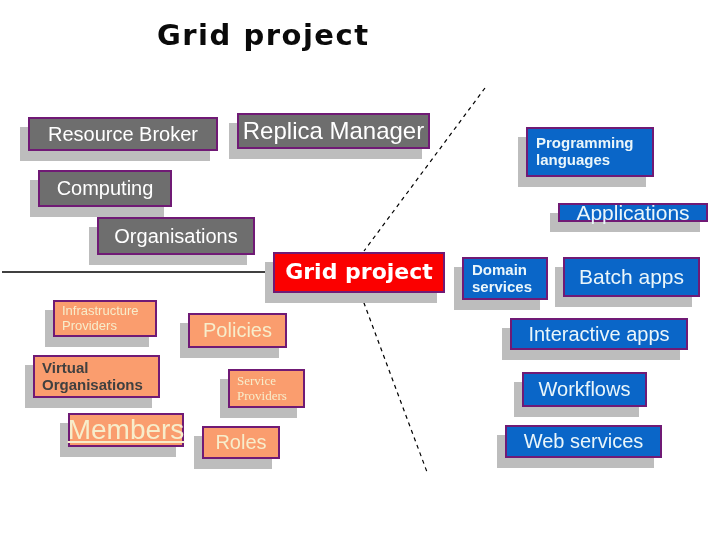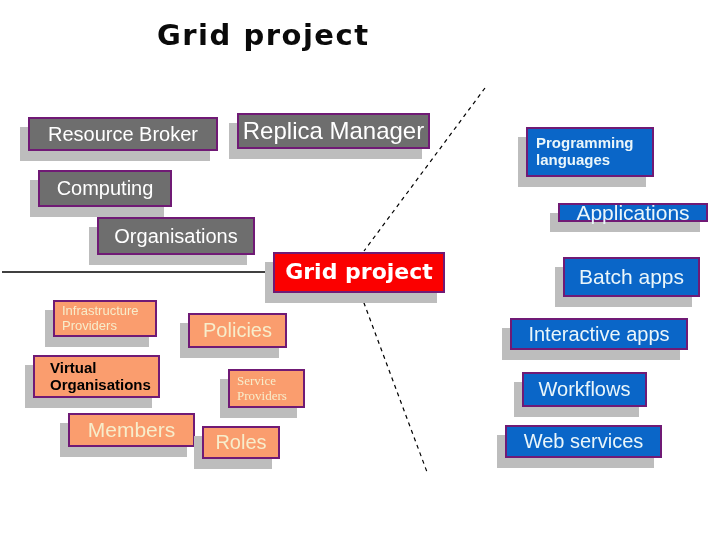--- a/index.html
+++ b/index.html
@@ -40,24 +40,24 @@
   #b-domain-services { left:462px; top:257px; width:86px;  height:43px;
                        font-size:15px; font-weight:bold; padding-left:8px; }
   #b-batch-apps      { left:563px; top:257px; width:137px; height:40px; font-size:21px; }
   #b-interactive-apps{ left:510px; top:318px; width:178px; height:32px; font-size:20px; }
   #b-workflows       { left:522px; top:372px; width:125px; height:35px; font-size:20px; }
   #b-web-services    { left:505px; top:425px; width:157px; height:33px; font-size:20px; }
   #b-infrastructure-providers { left:53px; top:300px; width:104px; height:37px;
                                 font-size:13px; padding-left:7px; }
   #b-policies        { left:188px; top:313px; width:99px;  height:35px; font-size:20px; }
   #b-virtual-organisations { left:33px; top:355px; width:127px; height:43px;
-                             font-size:15px; font-weight:bold; color:#000000; padding-left:15px; }
+                             font-size:15px; font-weight:bold; color:#404040; padding-left:7px; }
   #b-service-providers { left:228px; top:369px; width:77px; height:39px;
                          font-size:13px; padding-left:7px;font-family:Liberation Serif, serif; }
-  #b-members         { left:68px;  top:413px; width:127px; height:34px; font-size:21px; }
+  #b-members         { left:68px;  top:413px; width:116px; height:34px; font-size:28px;text-decoration:underline; }
   #b-roles           { left:202px; top:426px; width:78px;  height:33px; font-size:20px; }
 </style>
 </head>
 <body>
 
 <div class="slide">
 
   <div class="slide-title">Grid project</div>
 
   <svg class="lines" width="720" height="540" viewBox="0 0 720 540">
@@ -68,20 +68,21 @@
 
   <div class="box gray" id="b-resource-broker">Resource Broker</div>
   <div class="box gray" id="b-replica-manager">Replica Manager</div>
   <div class="box gray" id="b-computing">Computing</div>
   <div class="box gray" id="b-infrastructure">Organisations</div>
 
   <div class="box red" id="b-grid-project">Grid project</div>
 
   <div class="box blue wrap" id="b-programming-languages">Programming languages</div>
   <div class="box blue" id="b-applications">Applications</div>
+  <div class="box blue wrap" id="b-domain-services">Domain services</div>
   <div class="box blue" id="b-batch-apps">Batch apps</div>
   <div class="box blue" id="b-workflows">Workflows</div>
   <div class="box blue" id="b-interactive-apps">Interactive apps</div>
   <div class="box blue" id="b-web-services">Web services</div>
 
   <div class="box orange wrap" id="b-infrastructure-providers">Infrastructure Providers</div>
   <div class="box orange" id="b-policies">Policies</div>
   <div class="box orange wrap" id="b-virtual-organisations">Virtual Organisations</div>
   <div class="box orange wrap" id="b-service-providers">Service Providers</div>
   <div class="box orange" id="b-members">Members</div>

